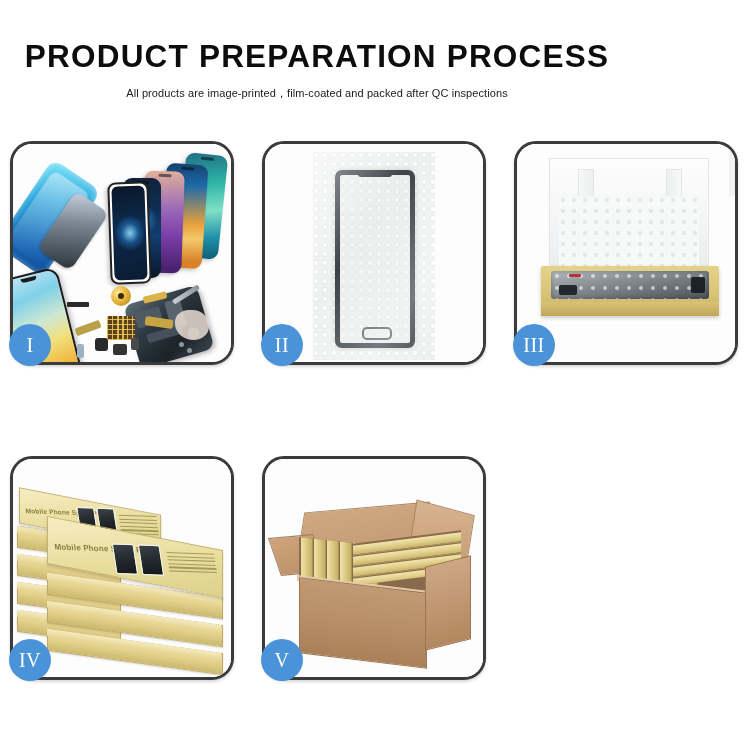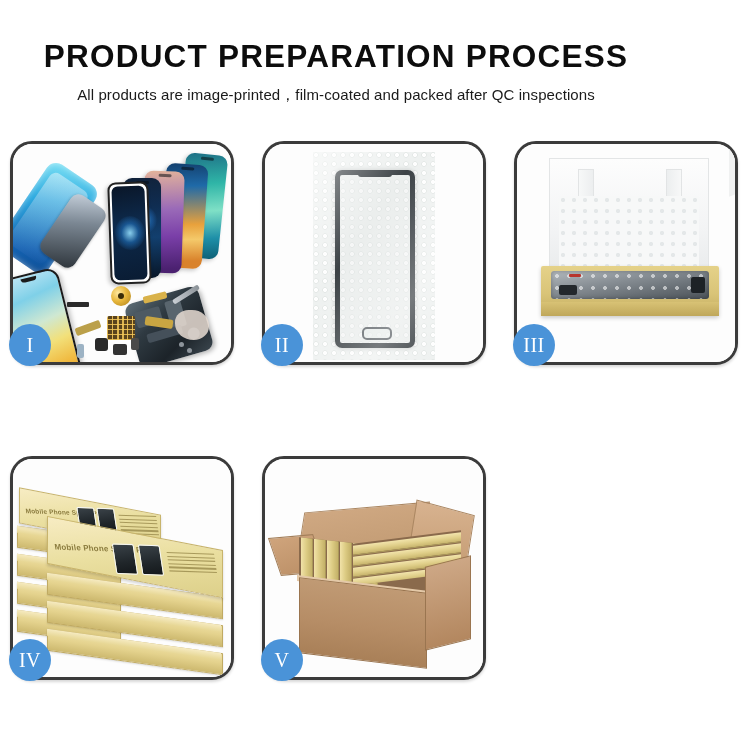--- a/index.html
+++ b/index.html
@@ -16,37 +16,36 @@
     position: relative;
   }
 
   
   .header {
     position: absolute;
     left: 0;
     top: 0;
     width: 634px;
     text-align: center;
-    padding-left: 19px;
   }
   .title {
     margin: 0;
     padding-top: 38px;
     font-family: "Liberation Sans", sans-serif;
     font-size: 31.5px;
     font-weight: bold;
     letter-spacing: 1.2px;
     color: #0d0d0d;
     white-space: nowrap;
   }
   .subtitle {
     margin: 0;
     padding-top: 11px;
     font-family: "Liberation Sans", sans-serif;
-    font-size: 15px;
+    font-size: 11px;
     font-weight: normal;
     color: #1a1a1a;
     letter-spacing: 0.1px;
     white-space: nowrap;
   }
 
   
   .grid {
     position: absolute;
     left: 10px;

